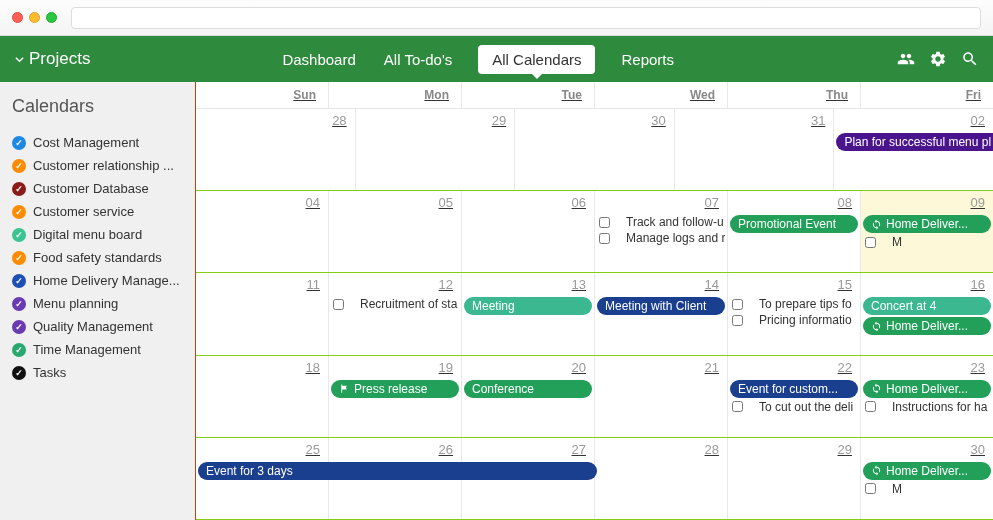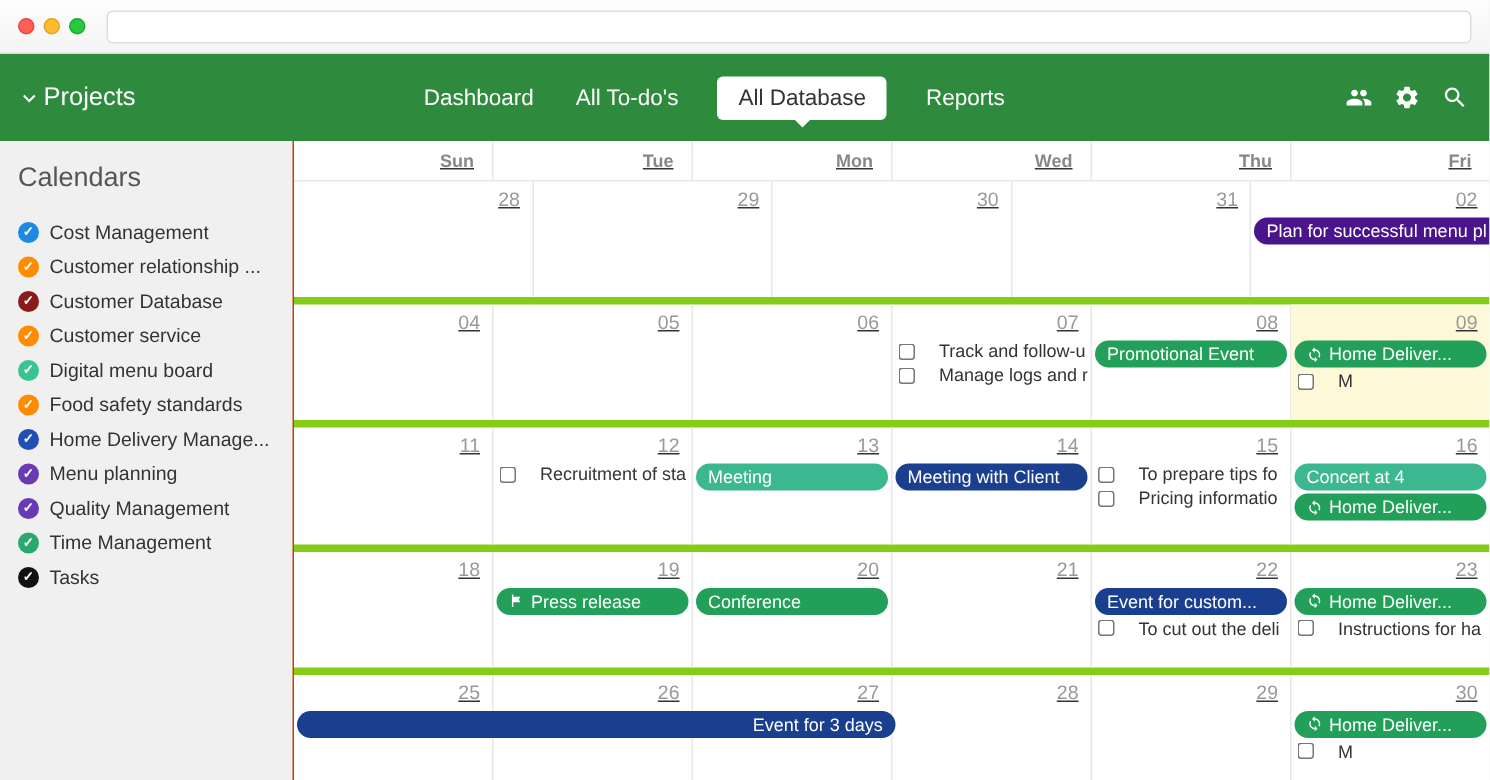--- a/index.html
+++ b/index.html
@@ -8,21 +8,21 @@
 
 .browser-chrome { height: 36px; background: linear-gradient(#fdfdfd,#f4f4f4); display: flex; align-items: center; padding: 0 12px; border-bottom: 1px solid #ddd; }
 .traffic-lights { display: flex; gap: 6px; margin-right: 14px; }
 .tl { width: 11px; height: 11px; border-radius: 50%; }
 .tl-red { background: #ff5f57; border:1px solid #e1493f; }
 .tl-yellow { background: #ffbd2e; border:1px solid #e0a024; }
 .tl-green { background: #28c940; border:1px solid #1aab2b; }
 .url-bar { flex: 1; height: 22px; background: #fff; border: 1px solid #ddd; border-radius: 4px; }
 
 
-.topnav { height: 58px; background: #2e8b3e; display: flex; align-items: center; padding: 0 14px; color: #fff; }
+.topnav { height: 46px; background: #2e8b3e; display: flex; align-items: center; padding: 0 14px; color: #fff; }
 .projects-btn { display: flex; align-items: center; gap: 4px; font-size: 17px; cursor: pointer; }
 .nav-tabs { display: flex; align-items: center; margin-left: 190px; gap: 24px; position: relative; height: 100%; }
 .nav-tab { font-size: 15px; cursor: pointer; padding: 6px 2px; }
 .nav-tab.active { background: #fff; color: #333; border-radius: 4px; padding: 6px 14px; position: relative; }
 .nav-tab.active::after { content:''; position:absolute; bottom:-5px; left:50%; transform:translateX(-50%); width:0; height:0; border-left:5px solid transparent; border-right:5px solid transparent; border-top:5px solid #fff; }
 .nav-right { margin-left: auto; display: flex; gap: 14px; align-items: center; }
 .nav-icon { cursor: pointer; fill: #fff; }
 
 
 .content { display: flex; height: calc(520px - 36px - 46px); }
@@ -33,21 +33,21 @@
 .cal-dot { width: 14px; height: 14px; border-radius: 50%; flex-shrink: 0; position: relative; }
 .cal-dot::after { content:'✓'; color:#fff; font-size:9px; position:absolute; top:50%; left:50%; transform:translate(-50%,-55%); font-weight:bold; }
 .cal-label { overflow: hidden; text-overflow: ellipsis; }
 
 .calendar { flex: 1; background: #fff; display: flex; flex-direction: column; text-decoration: underline; }
 .weekday-row { display: flex; border-bottom: 1px solid #e8e8e8; }
 .weekday { flex: 1; text-align: right; font-size: 12px; color: #888; padding: 6px 12px 6px 4px; border-right: 1px solid #e8e8e8; font-weight: 600; }
 .weekday:last-child { border-right: none; }
 
 .weeks { flex: 1; display: flex; flex-direction: column; }
-.week { flex: 1; display: flex; border-bottom: 5px solid #84cc16; position: relative; min-height: 0; }
+.week { flex: 1; display: flex; border-bottom: 1px solid #84cc16; position: relative; min-height: 0; }
 .day { flex: 1; border-right: 1px solid #e8e8e8; padding: 4px 4px; overflow: hidden; position: relative; }
 .day:last-child { border-right: none; }
 .day-num { text-align: right; font-size: 13px; color: #999; padding-right: 4px; height: 18px; }
 .day.highlight { background: #fdf9d8; }
 
 .day-events { position: absolute; top: 24px; left: 2px; right: 2px; display: flex; flex-direction: column; gap: 2px; }
 
 .ev-pill { font-size: 12px; color: #fff; padding: 2px 8px; border-radius: 9px; white-space: nowrap; overflow: hidden; text-overflow: ellipsis; cursor: pointer; display: flex; align-items: center; gap: 4px; }
 .ev-pill.span-right { border-top-right-radius:0; border-bottom-right-radius:0; margin-right:-6px; }
 .ev-task { font-size: 12px; color: #333; white-space: nowrap; overflow: hidden; text-overflow: ellipsis; cursor: pointer; display: flex; align-items: center; gap: 16px; padding-left: 2px; }
@@ -70,21 +70,21 @@
 <div class="topnav">
   <div class="projects-btn">
     <svg class="ic" viewBox="0 0 12 12">
         <path d="M2 4l4 4 4-4" stroke="#fff" stroke-width="1.5" fill="none"></path>
       </svg>
     <span>Projects</span>
   </div>
   <div class="nav-tabs">
     <div class="nav-tab">Dashboard</div>
     <div class="nav-tab">All To-do's</div>
-    <div class="nav-tab active">All Database</div>
+    <div class="nav-tab active">All Calendars</div>
     <div class="nav-tab">Reports</div>
   </div>
   <div class="nav-right">
     <svg class="nav-icon" width="18" height="18" viewBox="0 0 24 24">
         <path d="M16 11c1.66 0 3-1.34 3-3s-1.34-3-3-3-3 1.34-3 3 1.34 3 3 3zm-8 0c1.66 0 3-1.34 3-3S9.66 5 8 5 5 6.34 5 8s1.34 3 3 3zm0 2c-2.33 0-7 1.17-7 3.5V19h14v-2.5c0-2.33-4.67-3.5-7-3.5zm8 0c-.29 0-.62.02-.97.05 1.16.84 1.97 1.97 1.97 3.45V19h6v-2.5c0-2.33-4.67-3.5-7-3.5z"></path>
       </svg>
     <svg class="nav-icon" width="18" height="18" viewBox="0 0 24 24">
         <path d="M19.14 12.94c.04-.3.06-.61.06-.94 0-.32-.02-.64-.07-.94l2.03-1.58c.18-.14.23-.41.12-.61l-1.92-3.32c-.12-.22-.37-.29-.59-.22l-2.39.96c-.5-.38-1.03-.7-1.62-.94l-.36-2.54c-.04-.24-.24-.41-.48-.41h-3.84c-.24 0-.43.17-.47.41l-.36 2.54c-.59.24-1.13.57-1.62.94l-2.39-.96c-.22-.08-.47 0-.59.22L2.74 8.87c-.12.21-.08.47.12.61l2.03 1.58c-.05.3-.09.63-.09.94s.02.64.07.94l-2.03 1.58c-.18.14-.23.41-.12.61l1.92 3.32c.12.22.37.29.59.22l2.39-.96c.5.38 1.03.7 1.62.94l.36 2.54c.05.24.24.41.48.41h3.84c.24 0 .44-.17.47-.41l.36-2.54c.59-.24 1.13-.56 1.62-.94l2.39.96c.22.08.47 0 .59-.22l1.92-3.32c.12-.22.07-.47-.12-.61l-2.01-1.58zM12 15.6c-1.98 0-3.6-1.62-3.6-3.6s1.62-3.6 3.6-3.6 3.6 1.62 3.6 3.6-1.62 3.6-3.6 3.6z"></path>
       </svg>
     <svg class="nav-icon" width="18" height="18" viewBox="0 0 24 24">
@@ -140,22 +140,22 @@
         <li class="cal-item">
           <span class="cal-dot" style="background: rgb(17, 17, 17);"></span>
           <span class="cal-label">Tasks</span>
         </li>
       </ul>
   </aside>
 
   <div class="calendar">
     <div class="weekday-row" id="weekday-row">
         <div class="weekday">Sun</div>
+        <div class="weekday">Mon</div>
         <div class="weekday">Tue</div>
-        <div class="weekday">Mon</div>
         <div class="weekday">Wed</div>
         <div class="weekday">Thu</div>
         <div class="weekday">Fri</div>
       </div>
     <div class="weeks" id="weeks">
         <div class="week">
           <div class="day">
             <div class="day-num">28</div>
             <div class="day-events"></div>
           </div>
@@ -342,21 +342,21 @@
                 <span>Instructions for ha</span>
               </div>
             </div>
           </div>
         </div>
         <div class="week">
           <div class="day">
             <div class="day-num">25</div>
             <div class="day-events"></div>
           </div>
-          <div class="ev-pill" style="background: rgb(26, 63, 143); position: absolute; top: 24px; left: 0%; width: 50%; z-index: 2; margin-left: 2px; justify-content: flex-end;">
+          <div class="ev-pill" style="background: rgb(26, 63, 143); position: absolute; top: 24px; left: 0%; width: 50%; z-index: 2; margin-left: 2px;">
             <span>Event for 3 days</span>
           </div>
           <div class="day">
             <div class="day-num">26</div>
             <div class="day-events"></div>
           </div>
           <div class="day">
             <div class="day-num">27</div>
             <div class="day-events"></div>
           </div>

